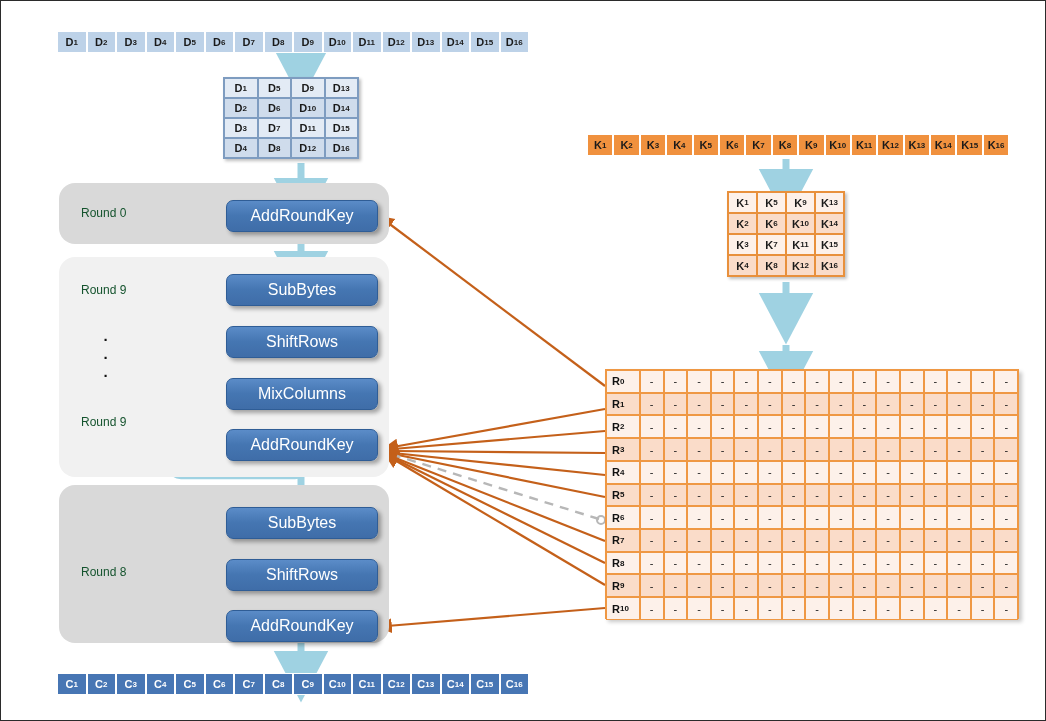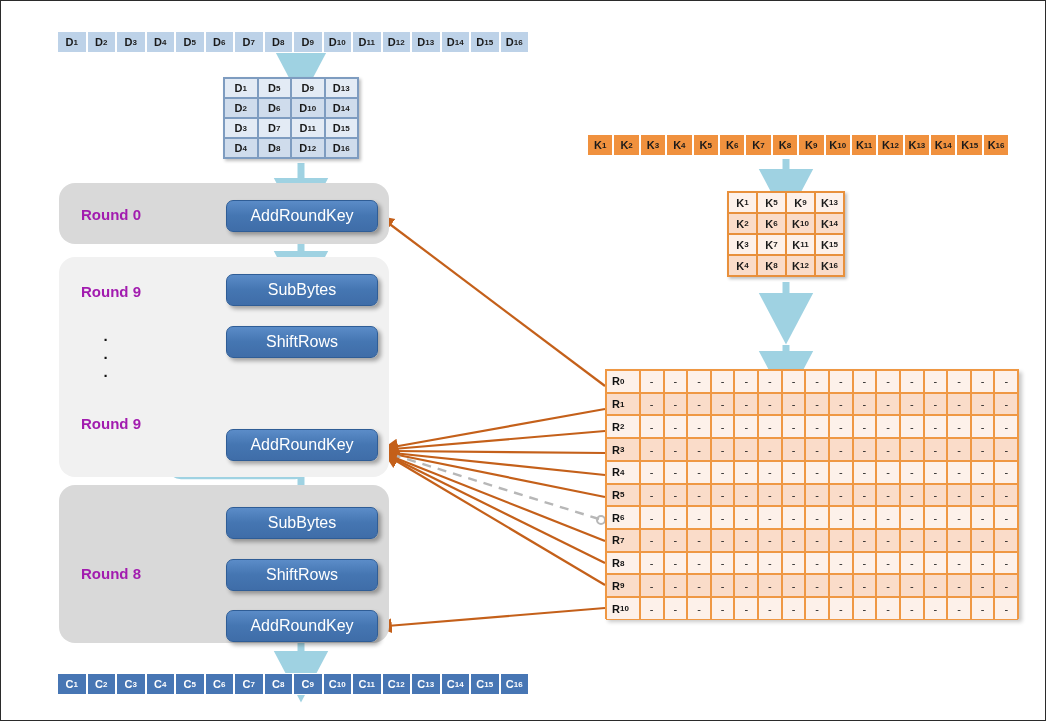--- a/index.html
+++ b/index.html
@@ -27,21 +27,21 @@
   .d-matrix .mcell{background:#e3ebf5;border:1px solid #7e9cc0;color:#1a1a1a;}
   .d-matrix .mcell.alt{background:#cfdcec;}
   .k-matrix{border:1px solid #e8903c;box-shadow:2px 2px 3px rgba(0,0,0,.25);}
   .k-matrix .mcell{background:#fdf1ea;border:1px solid #e8903c;color:#1a1a1a;}
   .k-matrix .mcell.alt{background:#fadcc9;}
 
   
   .panel{position:absolute;border-radius:16px;box-sizing:border-box;}
   .panel-dark{background:#d9d9d9;}
   .panel-light{background:#f1f1f1;}
-  .round-label{position:absolute;font-size:15px;font-weight:bold;color:#a21caf;
+  .round-label{position:absolute;font-size:12px;font-weight:normal;color:#14532d;
                white-space:nowrap;}
   .ellipsis{position:absolute;font-size:15px;font-weight:bold;color:#111;
             line-height:18px;text-align:center;}
 
   
   .opbox{position:absolute;box-sizing:border-box;border-radius:7px;
          background:linear-gradient(180deg,#5b8cc8 0%,#4576b2 48%,#3f6da8 100%);
          border:1px solid #2f5d96;color:#fff;font-size:16px;
          display:flex;align-items:center;justify-content:center;
          box-shadow:3px 3px 4px rgba(0,0,0,.33);}
@@ -212,20 +212,23 @@
   <div class="round-label" style="left:80px;top:282px;">Round 9</div>
   <div class="ellipsis" style="left:80px;top:330px;width:50px;">·<br>·<br>·</div>
   <div class="round-label" style="left:80px;top:414px;">Round 9</div>
 
   <div class="opbox" style="left:225px;top:273px;width:152px;height:32px;">
     <span>SubBytes</span>
   </div>
   <div class="opbox" style="left:225px;top:325px;width:152px;height:32px;">
     <span>ShiftRows</span>
   </div>
+  <div class="opbox" style="left:225px;top:377px;width:152px;height:32px;">
+    <span>MixColumns</span>
+  </div>
   <div class="opbox" style="left:225px;top:428px;width:152px;height:32px;">
     <span>AddRoundKey</span>
   </div>
 
   <div class="panel panel-dark" style="left:58px;top:484px;width:330px;height:158px;"></div>
   <div class="round-label" style="left:80px;top:564px;">Round 8</div>
   <div class="opbox" style="left:225px;top:506px;width:152px;height:32px;">
     <span>SubBytes</span>
   </div>
   <div class="opbox" style="left:225px;top:558px;width:152px;height:32px;">

